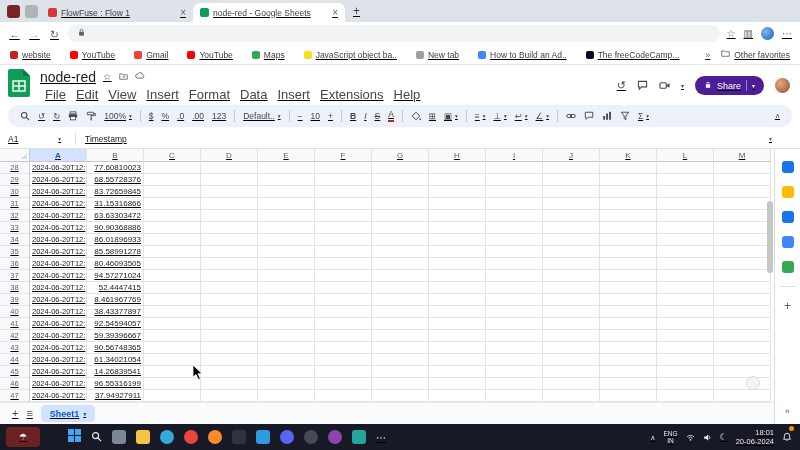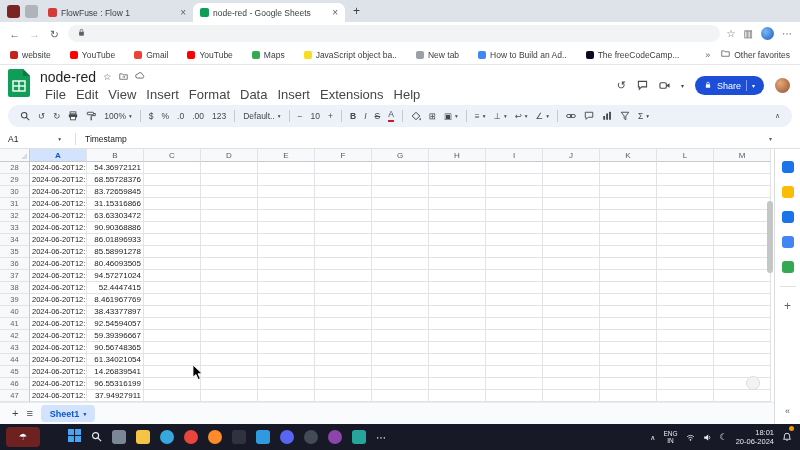--- a/index.html
+++ b/index.html
@@ -1,18 +1,18 @@
 <!DOCTYPE html>
 <html><head>
 <meta charset="utf-8">
 <style>
   * { margin:0; padding:0; box-sizing:border-box; }
   html,body { width:800px; height:450px; overflow:hidden; }
   body { font-family:"Liberation Sans", sans-serif; background:#fff; position:relative; }
-  .screen { width:800px; height:450px; display:flex; flex-direction:column; position:relative; }
+  .screen { width:800px; height:450px; display:flex; flex-direction:column; position:relative;text-decoration:underline; }
 
   
   .tabstrip { height:22px; background:#dee3ea; display:flex; align-items:flex-end; padding-left:5px; flex:none; }
   .pinned-ic { width:13px; height:13px; border-radius:3px; margin:0 3px 4px 2px; }
   .tab { display:flex; align-items:center; gap:4px; height:19px; width:152px; padding:0 7px; font-size:8.5px; color:#3c4043; }
   .tab.active { background:#fff; border-radius:7px 7px 0 0; }
   .tab .fav { width:9px; height:9px; border-radius:2px; flex:none; }
   .tab .label { flex:1; white-space:nowrap; overflow:hidden; }
   .tab .close { color:#5f6368; font-size:10px; flex:none; }
   .newtab { margin:0 0 5px 8px; color:#3c4043; font-size:12px; line-height:1; }
@@ -244,21 +244,21 @@
             <path d="M1.5 1.5 h9 v6 h-5.5 L2.5 10 v-2.5 h-1 z" fill="none" stroke="#444746" stroke-width="1.1"></path>
           </svg>
         </span>
       <span class="hdr-ic" id="hdr-cam-ic">
           <svg width="11" height="11" viewBox="0 0 12 12" xmlns="http://www.w3.org/2000/svg">
             <rect x="1" y="3" width="7" height="6" rx="1.5" fill="none" stroke="#444746" stroke-width="1.2"></rect>
             <path d="M8.5 5.5 L11.5 3.5 v5 L8.5 6.5 z" fill="#444746"></path>
           </svg>
         </span>
       <span class="hdr-ic" style="font-size:6px;">▾</span>
-      <div class="share" style="background: #1d4ed8;">
+      <div class="share" style="background: #4c1d95;">
         <span id="share-lock-ic"><svg width="8" height="8" viewBox="0 0 12 12" xmlns="http://www.w3.org/2000/svg">
               <rect x="2.8" y="5" width="6.4" height="5.3" rx="1" fill="#ffffff"></rect>
               <path d="M4.2 5 V3.6 a1.8 1.8 0 0 1 3.6 0 V5" fill="none" stroke="#ffffff" stroke-width="1.2"></path>
             </svg></span>
         <span>Share</span>
         <span class="sh-sep"></span>
         <span class="sh-caret">▾</span>
       </div>
       <div class="avatar"></div>
     </div>
@@ -429,21 +429,21 @@
         <div class="ch">I</div>
         <div class="ch">J</div>
         <div class="ch">K</div>
         <div class="ch">L</div>
         <div class="ch">M</div>
       </div>
     <div>
         <div class="grow">
           <div class="rownum">28</div>
           <div class="cell ts">2024-06-20T12:</div>
-          <div class="cell num">54.36972121</div>
+          <div class="cell num">77.60810023</div>
           <div class="cell"></div>
           <div class="cell"></div>
           <div class="cell"></div>
           <div class="cell"></div>
           <div class="cell"></div>
           <div class="cell"></div>
           <div class="cell"></div>
           <div class="cell"></div>
           <div class="cell"></div>
           <div class="cell"></div>

